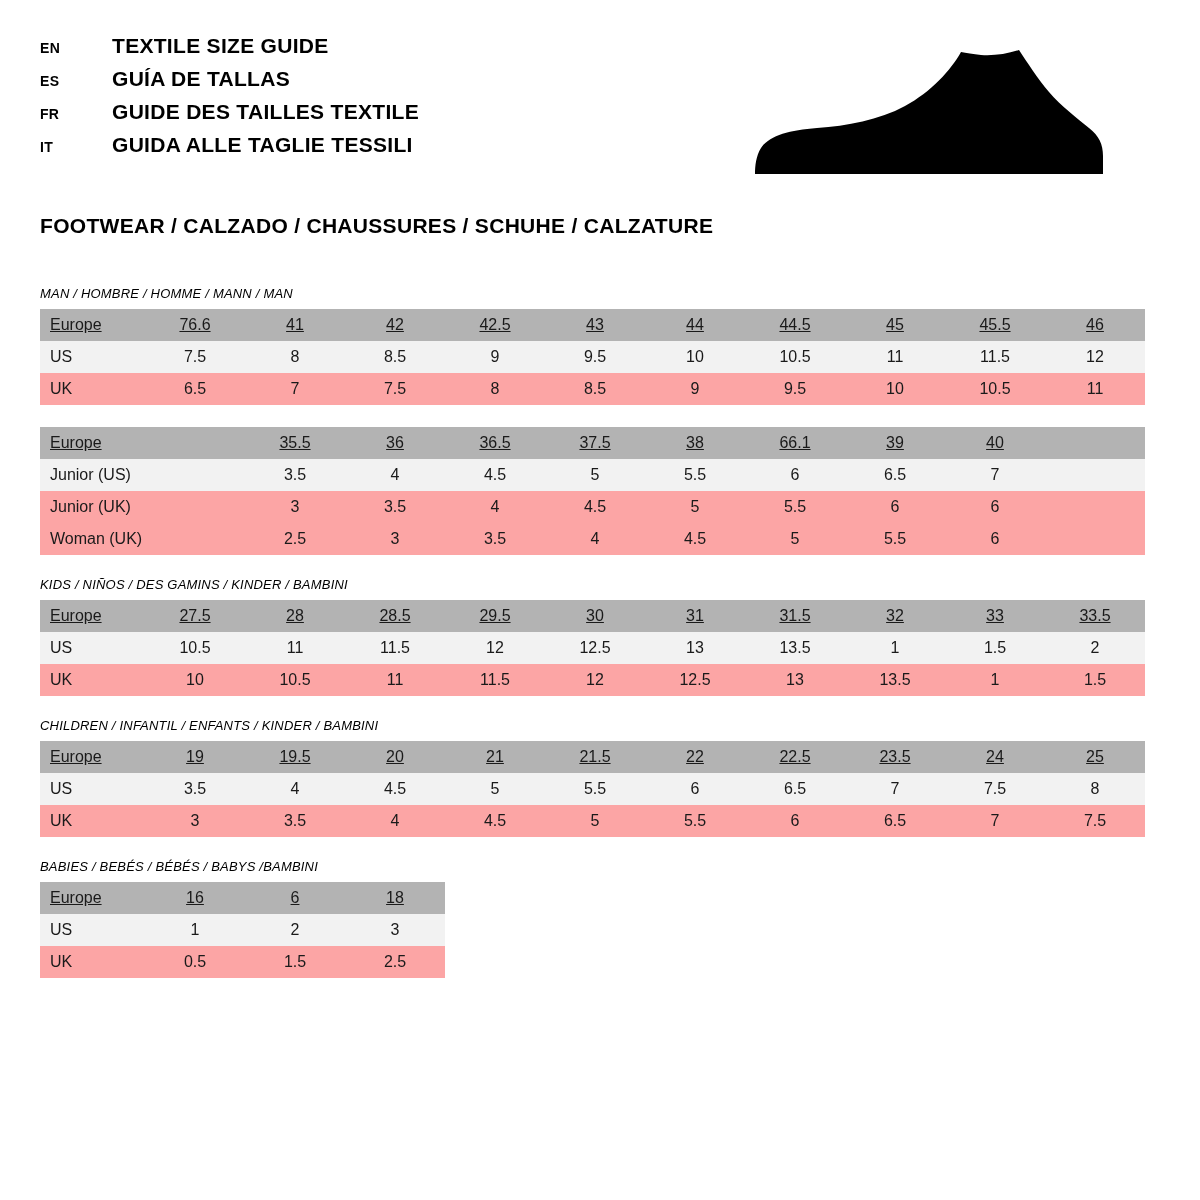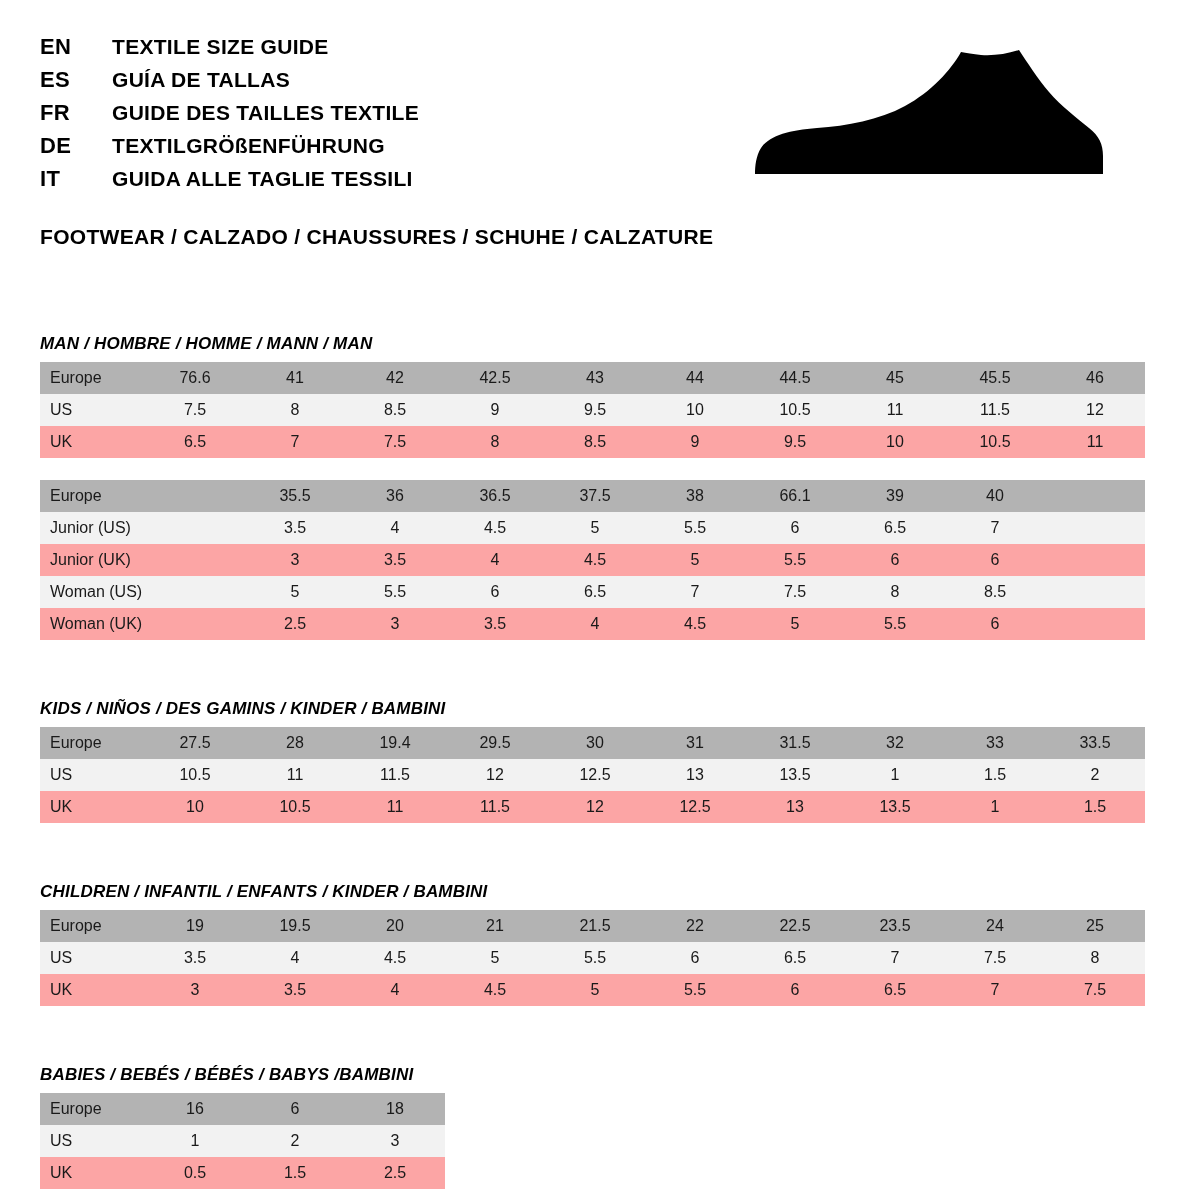--- a/index.html
+++ b/index.html
@@ -32,21 +32,21 @@
     display: block;
   }
   .lang-row {
     display: flex;
     align-items: baseline;
     height: 33px;
   }
   .lang-code {
     width: 72px;
     flex: 0 0 72px;
-    font-size: 22px;
+    font-size: 14px;
     font-weight: bold;
     letter-spacing: 0.3px;
   }
   .lang-title {
     font-size: 21px;
     font-weight: bold;
     letter-spacing: 0.3px;
     white-space: nowrap;
   }
   .shoe-wrap {
@@ -59,42 +59,42 @@
     font-size: 21px;
     font-weight: bold;
     letter-spacing: 0.3px;
   }
 
   
   .section {
     margin-top: 0;
   }
   .section-title {
-    font-size: 17px;
-    font-weight: bold;
+    font-size: 13px;
+    font-weight: normal;
     letter-spacing: 0.2px;
     font-style: italic;
     margin-bottom: 8px;
-    margin-top: 37px;
   }
   table.size {
     border-collapse: collapse;
     table-layout: fixed;
     font-size: 16px;
   }
   table.size td {
     height: 32px;
     padding: 0;
     text-align: center;
     vertical-align: middle;
     color: #1a1a1a;
   }
   table.size tr.hdr td {
     background: #b3b3b3;
     font-weight: normal;
+    text-decoration: underline;
   }
   table.size tr.odd td {
     background: #f2f2f2;
   }
   table.size tr.even td {
     background: #fca5a5;
   }
   table.size td.rowlabel {
     text-align: left;
     padding-left: 10px;
@@ -115,24 +115,20 @@
       </div>
       <div class="lang-row">
         <span class="lang-code">ES</span>
         <span class="lang-title">GUÍA DE TALLAS</span>
       </div>
       <div class="lang-row">
         <span class="lang-code">FR</span>
         <span class="lang-title">GUIDE DES TAILLES TEXTILE</span>
       </div>
       <div class="lang-row">
-        <span class="lang-code">DE</span>
-        <span class="lang-title">TEXTILGRÖßENFÜHRUNG</span>
-      </div>
-      <div class="lang-row">
         <span class="lang-code">IT</span>
         <span class="lang-title">GUIDA ALLE TAGLIE TESSILI</span>
       </div>
     </div>
 
     <div class="shoe-wrap">
       <svg width="350" height="140" viewBox="0 0 350 140" aria-hidden="true">
         <path fill="#000000" d="M206 8 C196 26 176 48 150 62 C124 76 92 82 62 84 C34 86 14 92 6 104 C1 112 0 122 0 130 L348 130 L348 112 C348 100 344 92 334 84 C322 74 306 62 294 48 C282 34 272 18 264 6 C252 10 238 12 226 11 C218 10 211 9 206 8 Z"></path>
         <rect x="300" y="112" width="48" height="18" fill="#000000"></rect>
       </svg>
@@ -254,33 +250,20 @@
         <td>3</td>
         <td>3.5</td>
         <td>4</td>
         <td>4.5</td>
         <td>5</td>
         <td>5.5</td>
         <td>6</td>
         <td>6</td>
         <td></td>
       </tr>
-      <tr class="odd">
-        <td class="rowlabel">Woman (US)</td>
-        <td></td>
-        <td>5</td>
-        <td>5.5</td>
-        <td>6</td>
-        <td>6.5</td>
-        <td>7</td>
-        <td>7.5</td>
-        <td>8</td>
-        <td>8.5</td>
-        <td></td>
-      </tr>
       <tr class="even">
         <td class="rowlabel">Woman (UK)</td>
         <td></td>
         <td>2.5</td>
         <td>3</td>
         <td>3.5</td>
         <td>4</td>
         <td>4.5</td>
         <td>5</td>
         <td>5.5</td>
@@ -307,21 +290,21 @@
           <col style="width:100px">
           <col style="width:100px">
           <col style="width:100px">
           <col style="width:100px">
       </colgroup>
       <tbody>
           <tr class="hdr">
         <td class="rowlabel">Europe</td>
         <td>27.5</td>
         <td>28</td>
-        <td>19.4</td>
+        <td>28.5</td>
         <td>29.5</td>
         <td>30</td>
         <td>31</td>
         <td>31.5</td>
         <td>32</td>
         <td>33</td>
         <td>33.5</td>
       </tr>
       <tr class="odd">
         <td class="rowlabel">US</td>

